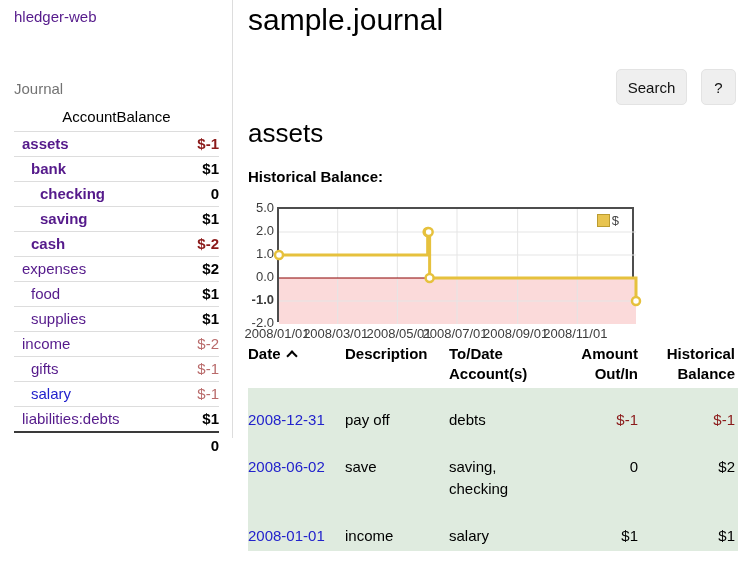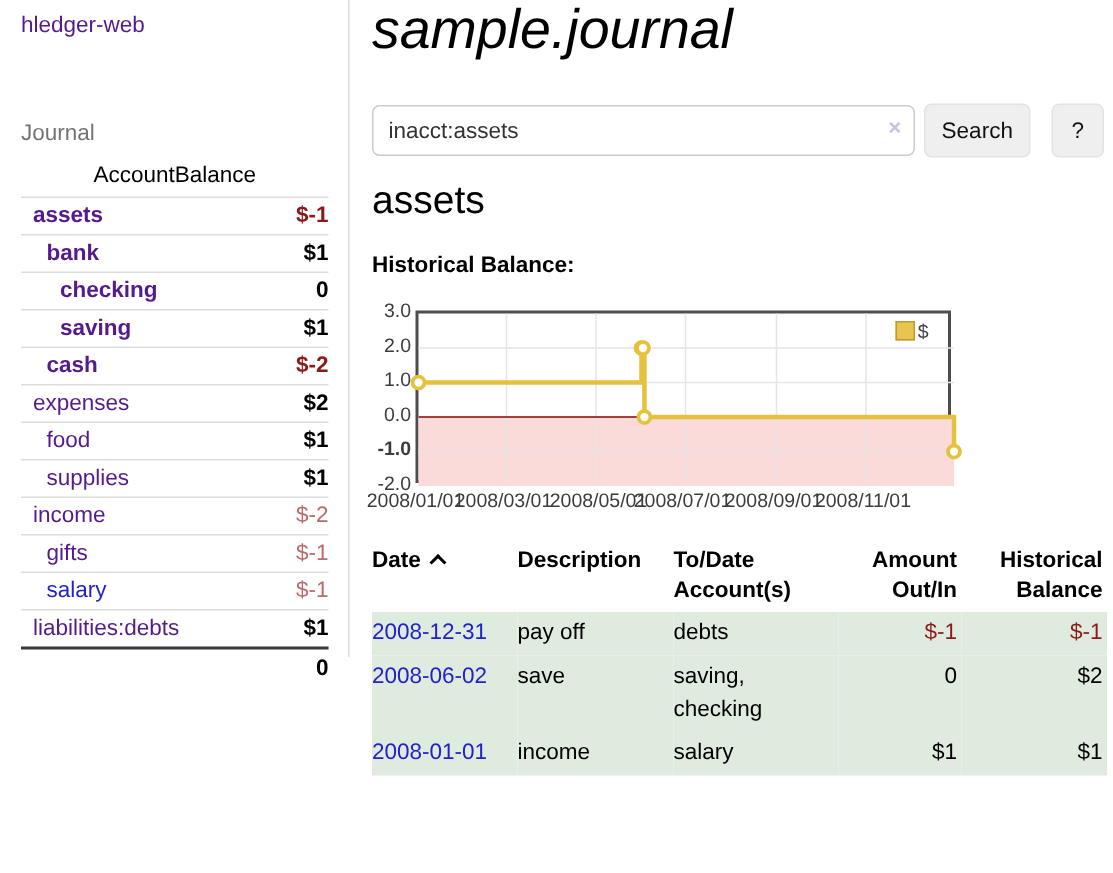--- a/index.html
+++ b/index.html
@@ -17,21 +17,21 @@
   .side-row { display:flex; justify-content:space-between; border-top:1px solid #ddd; padding:3px 0 4px 0; line-height:17px; }
   .acct { color:#551A8B; }
   .ind0 { padding-left:8px; } .ind1 { padding-left:17px; } .ind2 { padding-left:26px; }
   .b { font-weight:bold; }
   .blue { color:#2222CC; }
   .negS { color:#8B1A1A; }
   .negW { color:#B96A6A; }
   .side-total { display:flex; justify-content:flex-end; border-top:2px solid #3a3a3a; padding:4px 0; font-weight:bold; }
 
   
-  .title { position:absolute; left:248px; top:0; font-size:37px; font-weight:400; line-height:40px;font-style:italic; }
+  .title { position:absolute; left:248px; top:0; font-size:30px; font-weight:400; line-height:40px; }
   .search-wrap { position:absolute; left:248px; top:70px; width:362px; height:34px; }
   .search-input { width:100%; height:100%; border:1px solid #ccc; border-radius:5px;
                   padding:0 28px 0 10px; font-size:15px; color:#333;
                   font-family:"Liberation Sans", sans-serif; outline:none; }
   .clear-x { position:absolute; right:9px; top:7px; color:#CBC0E4; font-weight:bold; font-size:15px; cursor:pointer; }
   .btn { position:absolute; top:69px; height:36px; background:#efefef; border:1px solid #e3e3e3;
          border-radius:5px; font-size:15px; color:#111; font-family:"Liberation Sans", sans-serif; cursor:pointer; }
   .btn-search { left:616px; width:71px; }
   .btn-help { left:701px; width:35px; }
 
@@ -43,24 +43,24 @@
   .plot { position:absolute; left:29px; top:7px; width:357px; height:115px;
           border:2px solid #4d4d4d; background:#fff; }
   .plot svg { position:absolute; left:0; top:0; overflow:visible; }
   .ylab { position:absolute; left:0; width:26px; text-align:right; transform:translateY(-50%); }
   .xlab { position:absolute; transform:translateX(-50%); white-space:nowrap; top:126px; }
   .legend { position:absolute; top:4px; right:13px; display:flex; align-items:center; gap:2px; }
   .legend-box { width:13px; height:13px; background:#E8C450; border:1px solid #BB9C31; }
   .legend-label { color:#444; }
 
   
-  .register { position:absolute; left:248px; top:362px; width:490px; border-collapse:collapse; font-size:15px; }
+  .register { position:absolute; left:248px; top:342px; width:490px; border-collapse:collapse; font-size:15px; }
   .register th { text-align:left; font-weight:bold; vertical-align:top; padding:2px 3px 4px 0; line-height:20px; }
   .register th.r, .register td.r { text-align:right; }
-  .register td { padding:3px 3px 4px 0; line-height:22px; vertical-align:top; }
+  .register td { padding:21px 3px 4px 0; line-height:22px; vertical-align:top; }
   tr.green td { background:#DFEBDF; }
   td.date a { color:#2222CC; }
   .neg { color:#8B1A1A; }
   .caret { display:inline-block; width:8px; height:8px; border-left:2px solid #000; border-top:2px solid #000;
            transform:rotate(45deg); margin-left:7px; margin-bottom:-1px; }
 </style>
 </head>
 <body>
 
 <div class="app">
@@ -124,24 +124,20 @@
           <span class="bal b">$1</span>
         </div>
       </div>
     <div class="side-total">
       <span>0</span>
     </div>
   </div>
 
   <h1 class="title">sample.journal</h1>
 
-  <div class="search-wrap">
-    <input class="search-input" type="text" value="inacct:assets" style="">
-    <span class="clear-x">×</span>
-  </div>
   <button class="btn btn-search">Search</button>
   <button class="btn btn-help">?</button>
 
   <h2 class="h2-acct">assets</h2>
   <div class="chart-title">Historical Balance:</div>
 
   <div class="chart">
     <div class="plot">
         <svg width="357" height="115">
           <rect x="0" y="69" width="357" height="46" fill="#FBDADA"></rect>
@@ -159,21 +155,21 @@
           <circle cx="148.66849315068492" cy="23" r="4" fill="#fff" stroke="#E6C13D" stroke-width="2.5"></circle>
           <circle cx="149.64657534246575" cy="23" r="4" fill="#fff" stroke="#E6C13D" stroke-width="2.5"></circle>
           <circle cx="150.62465753424658" cy="69" r="4" fill="#fff" stroke="#E6C13D" stroke-width="2.5"></circle>
           <circle cx="357" cy="92" r="4" fill="#fff" stroke="#E6C13D" stroke-width="2.5"></circle>
         </svg>
       <div class="legend">
         <span class="legend-box"></span>
         <span class="legend-label">$</span>
       </div>
     </div>
-  <div class="ylab" style="top: 7px;">3.0</div>
+  <div class="ylab" style="top: 7px;">5.0</div>
       <div class="ylab" style="top: 30px;">2.0</div>
       <div class="ylab" style="top: 53px;">1.0</div>
       <div class="ylab" style="top: 76px;">0.0</div>
       <div class="ylab" style="top: 99px; font-weight: bold;">-1.0</div>
       <div class="ylab" style="top: 122px;">-2.0</div>
       <div class="xlab" style="left: 29px;">2008/01/01</div>
       <div class="xlab" style="left: 87.6849px;">2008/03/01</div>
       <div class="xlab" style="left: 151px;">2008/05/01</div>
       <div class="xlab" style="left: 207.011px;">2008/07/01</div>
       <div class="xlab" style="left: 267.652px;">2008/09/01</div>

